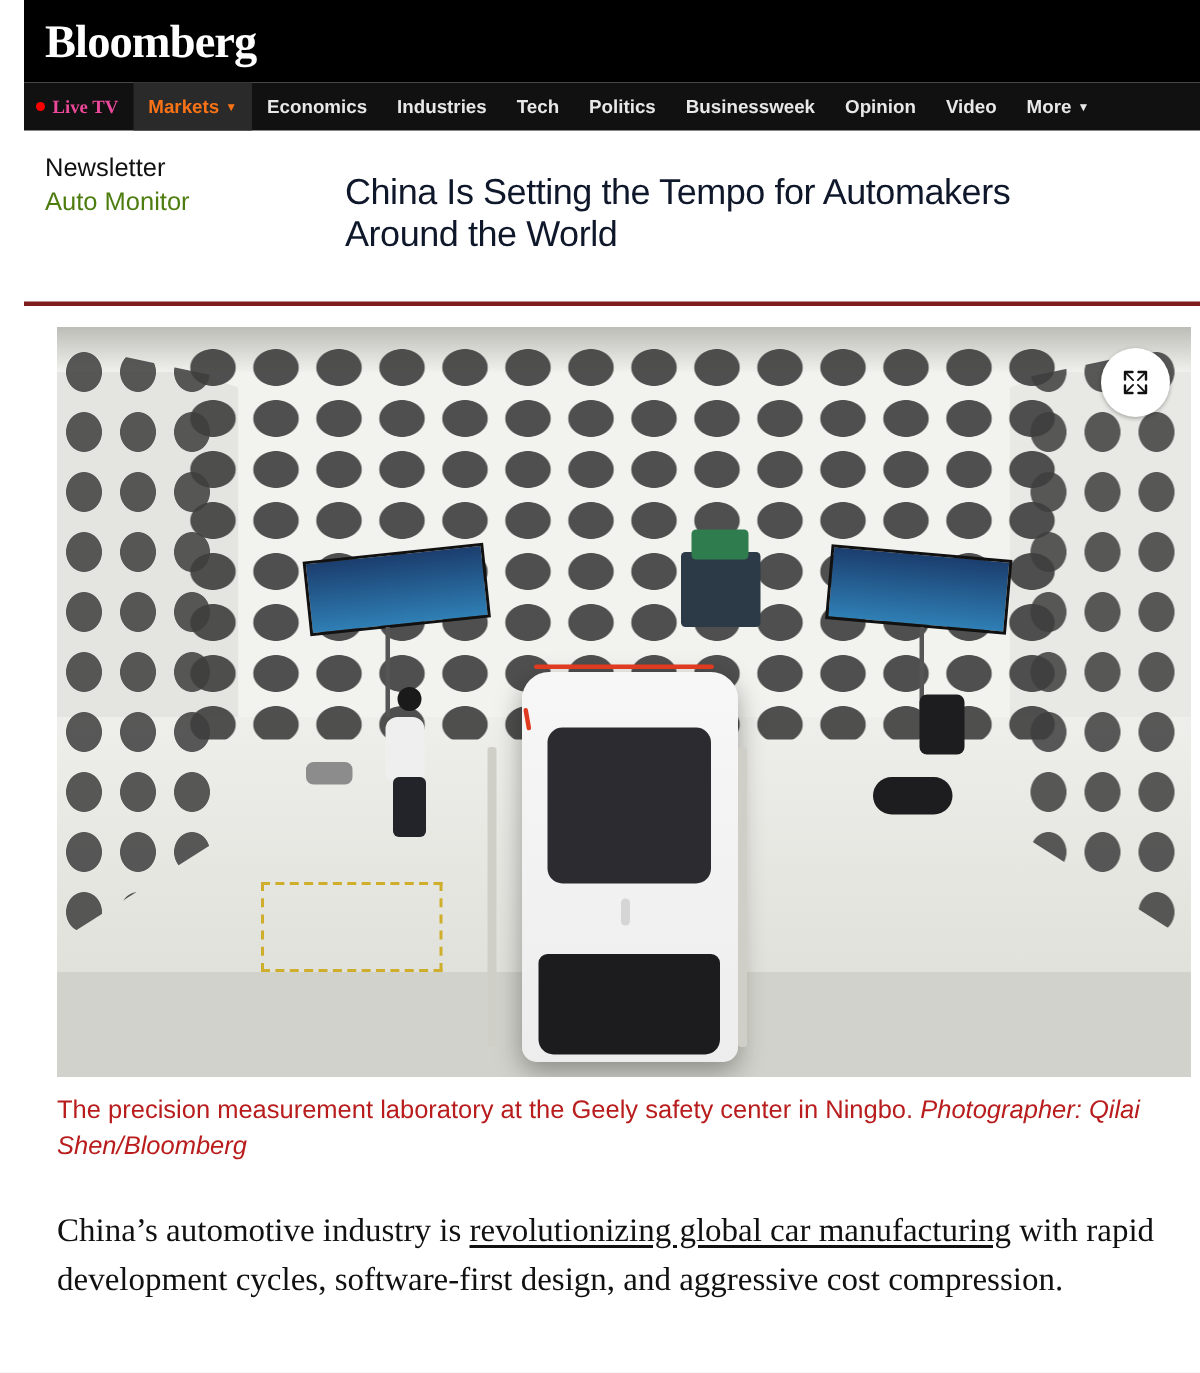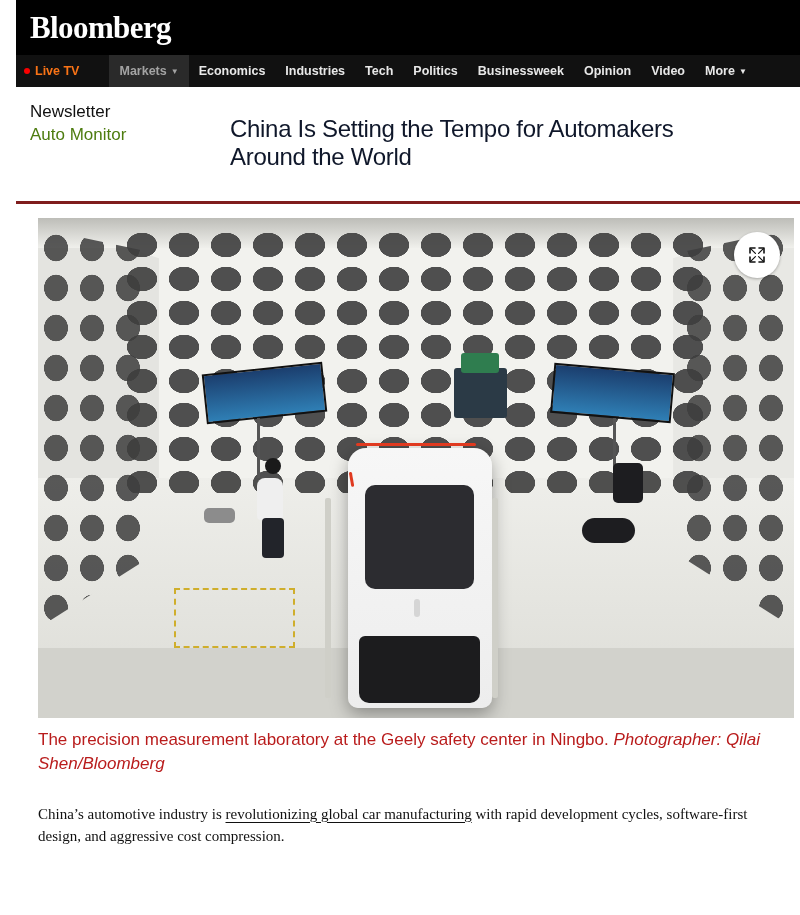--- a/index.html
+++ b/index.html
@@ -38,35 +38,35 @@
     color: #e8e8e8;
   }
   .nav-item {
     display: flex;
     align-items: center;
     padding: 0 10px;
     white-space: nowrap;
     cursor: pointer;
   }
   .nav-item.live {
-    color: #f97316;
+    color: #ec4899;
     font-weight: bold;
     padding-left: 8px;
+    font-family: Liberation Serif, serif;
   }
   .live-dot {
     width: 6px; height: 6px; border-radius: 50%;
     background: #fb0000;
     margin-right: 5px;
     display: inline-block;
   }
   .nav-item.active {
     background: #2a2a2a;
-    color: #a3a3a3;
+    color: #f97316;
     font-weight: bold;
-    margin-left: 20px;
   }
   .nav-item .caret {
     margin-left: 4px;
     font-size: 8px;
     line-height: 1;
     transform: translateY(1px);
   }
   .nav-item.bold { font-weight: bold; }
 
   
@@ -218,21 +218,21 @@
     color: #b91c1c;
     width: 756px;
   }
   .caption .credit { font-style: italic; }
 
   
   .body-text {
     margin: 26px 22px 0 22px;
     width: 756px;
     font-family: "Liberation Serif", serif;
-    font-size: 15px;
+    font-size: 22px;
     line-height: 1.5;
     color: #111;
   }
   .body-text a {
     color: #111;
     text-decoration: underline;
     text-underline-offset: 3px;
   }
 </style>
 </head>

